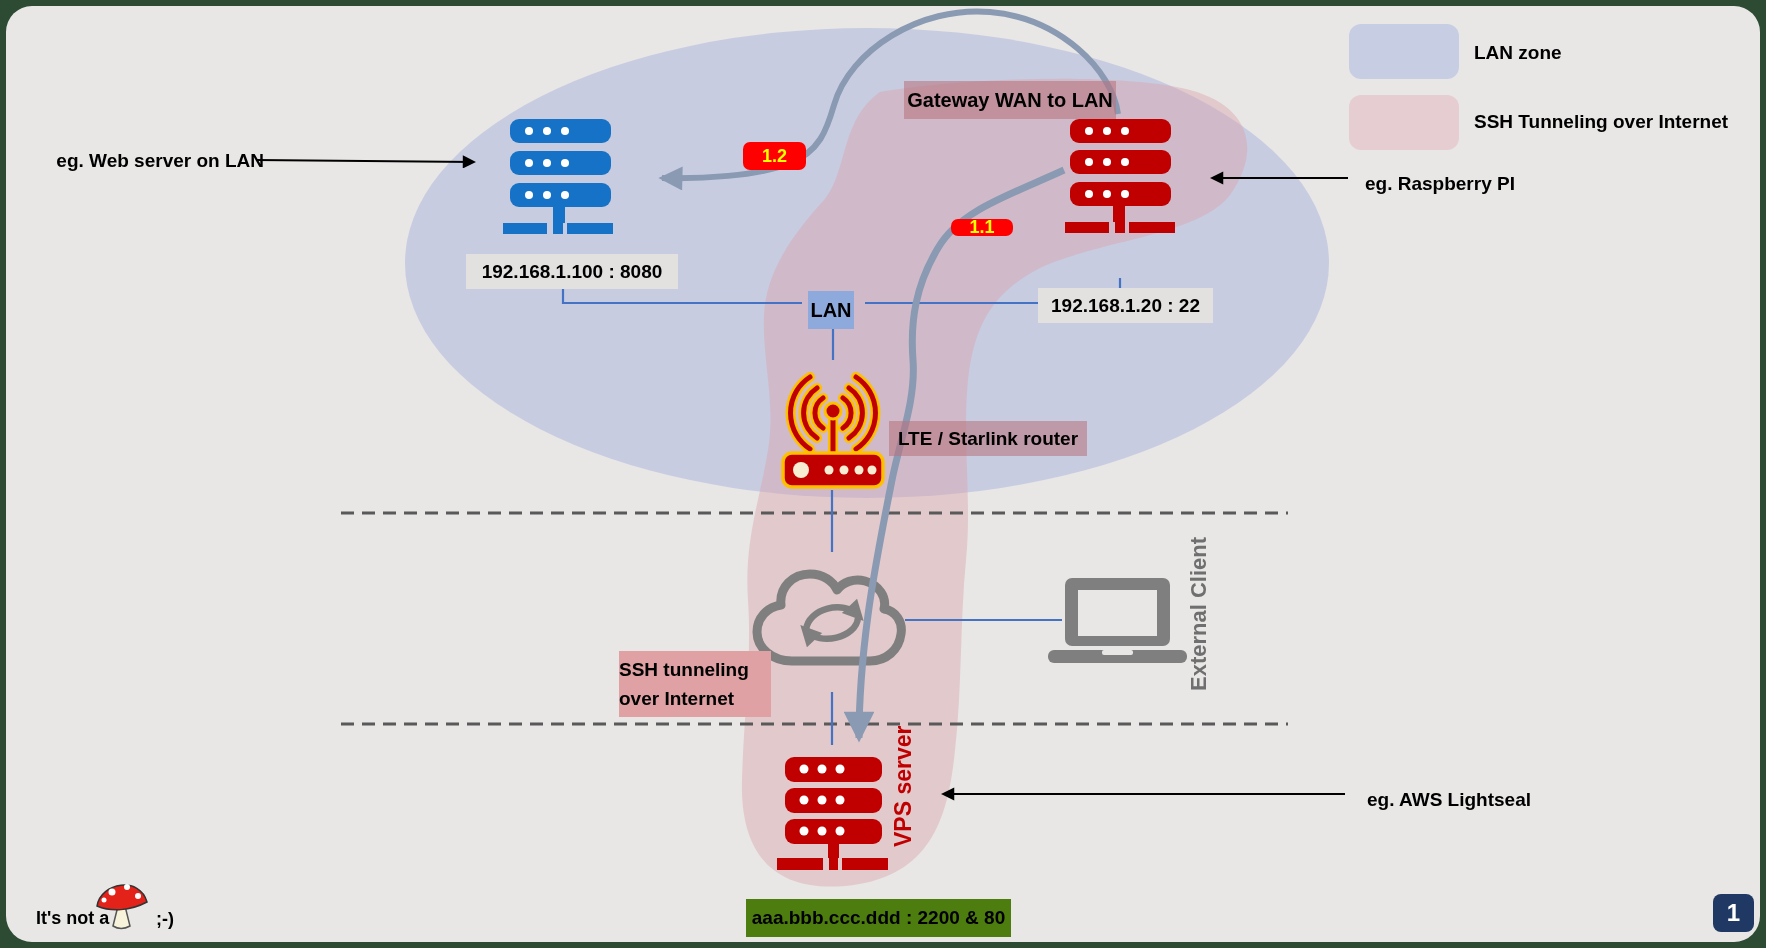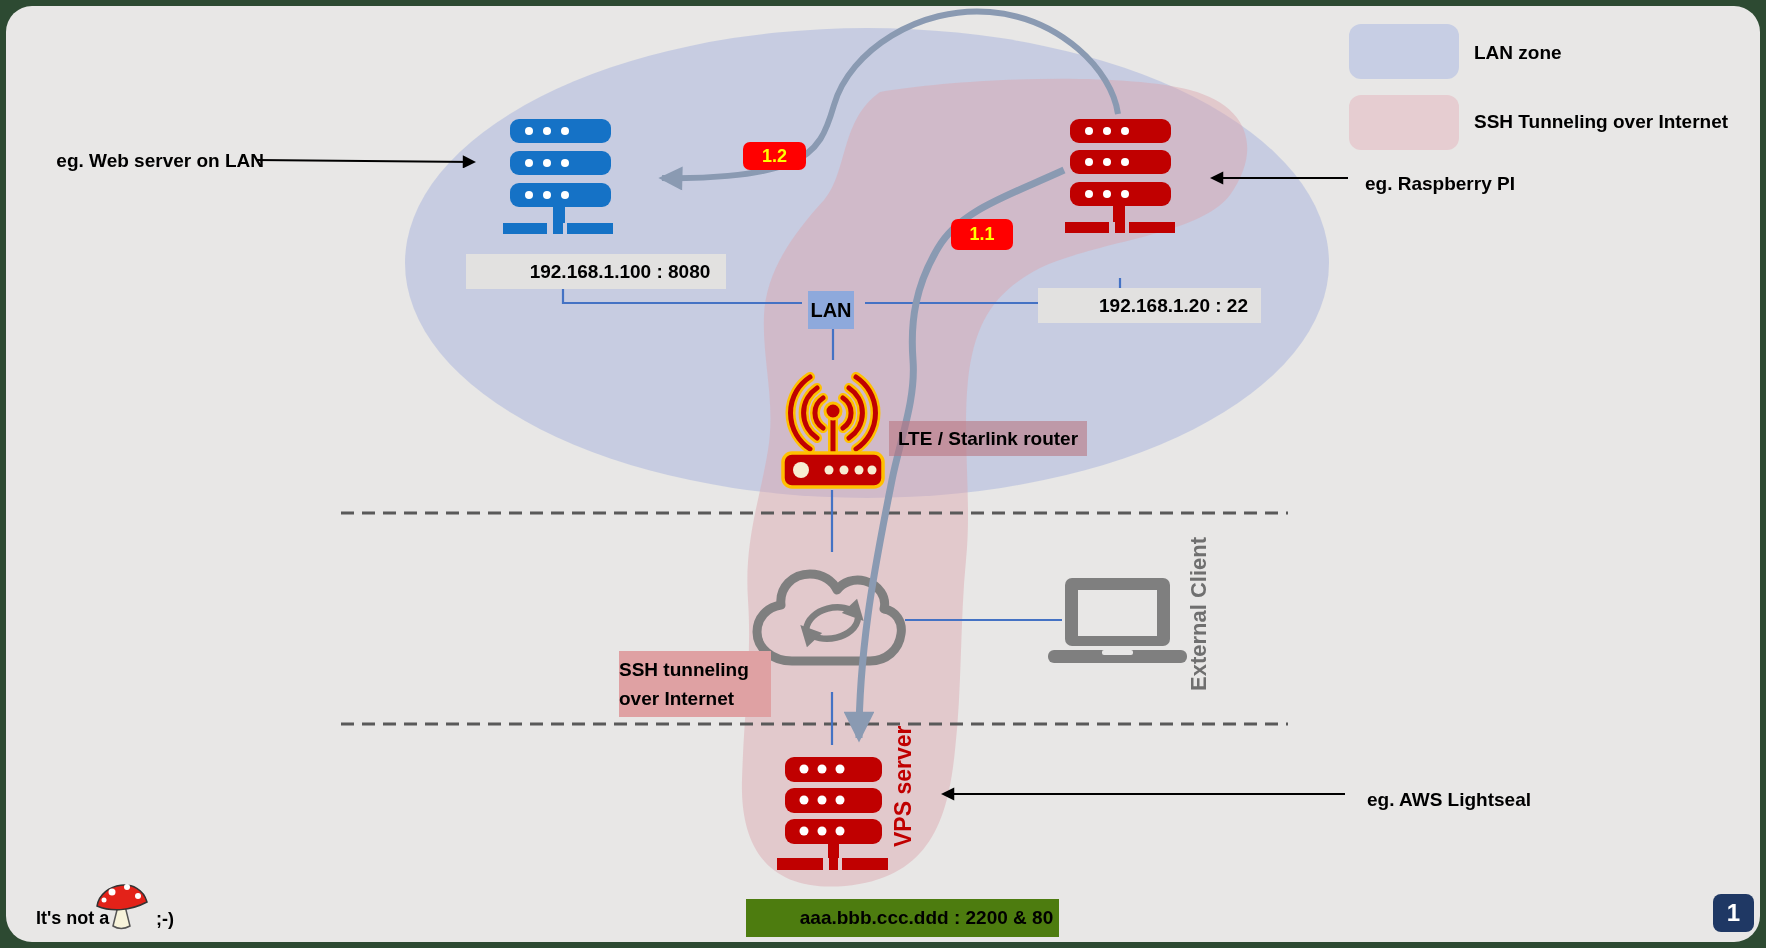--- a/index.html
+++ b/index.html
@@ -11,21 +11,21 @@
   }
   #panel{
     position:absolute;left:6px;top:6px;width:1754px;height:936px;
     background:#e8e7e6;border-radius:26px;overflow:hidden;
   }
   svg{display:block;}
   .chip{
     position:absolute;display:flex;align-items:center;justify-content:center;
     font-weight:700;white-space:nowrap;
   }
-  .ip-chip{background:#e2e1e0;font-size:19px;padding-left:48px;}
+  .ip-chip{background:#e2e1e0;font-size:19px;}
   .pink-chip{background:rgba(184,116,128,0.58);font-size:20px;}
   .badge{
     position:absolute;display:flex;align-items:center;justify-content:center;
     background:#ff0000;color:#ffff00;font-size:18px;font-weight:700;border-radius:7px;
   }
   .caption{position:absolute;font-size:19px;font-weight:700;white-space:nowrap;margin-left:6px;}
   .vtext{
     position:absolute;writing-mode:vertical-rl;transform:rotate(180deg);
     text-align:center;font-weight:700;white-space:nowrap;
   }
@@ -235,28 +235,29 @@
 
   <div class="legend-swatch" style="left:1343px;top:18px;background:#c7cee4;"></div>
   <div class="legend-label" style="left:1468px;top:36px;">LAN zone</div>
   <div class="legend-swatch" style="left:1343px;top:89px;background:#e6cdd1;"></div>
   <div class="legend-label" style="left:1468px;top:105px;">SSH Tunneling over Internet</div>
 
   <div class="caption" style="left:38px;top:144px;width:214px;text-align:right;">eg. Web server on LAN</div>
   <div class="caption" style="left:1353px;top:167px;">eg. Raspberry PI</div>
   <div class="caption" style="left:1355px;top:783px;">eg. AWS Lightseal</div>
 
+  <div class="chip pink-chip" style="left:898px;top:75px;width:212px;height:38px;">Gateway WAN to LAN</div>
   <div class="chip pink-chip" style="left:883px;top:415px;width:198px;height:35px;font-size:19px;">LTE / Starlink router</div>
   <div id="ssh-tunnel-label">
     <span>SSH tunneling</span>
     <span>over Internet</span>
   </div>
 
   <div class="badge" style="left:737px;top:136px;width:63px;height:28px;">1.2</div>
-  <div class="badge" style="left:945px;top:213px;width:62px;height:31px;">1.1</div>
+  <div class="badge" style="left:945px;top:213px;width:62px;height:17px;">1.1</div>
 
   <div class="chip ip-chip" style="left:460px;top:248px;width:212px;height:35px;">192.168.1.100 : 8080</div>
   <div class="chip ip-chip" style="left:1032px;top:242px;width:175px;height:35px;margin-top:40px;">192.168.1.20 : 22</div>
   <div class="chip ip-chip" style="left:740px;top:893px;width:265px;height:38px;background:#4d7c0f;">aaa.bbb.ccc.ddd : 2200 &amp; 80</div>
 
   <div id="lan-box">LAN</div>
 
   <div class="vtext" style="left:1180px;top:520px;width:34px;height:175px;font-size:22px;color:#6f6f6f;">External Client</div>
   <div class="vtext" style="left:884px;top:688px;width:34px;height:185px;font-size:23px;color:#c00000;">VPS server</div>
 

